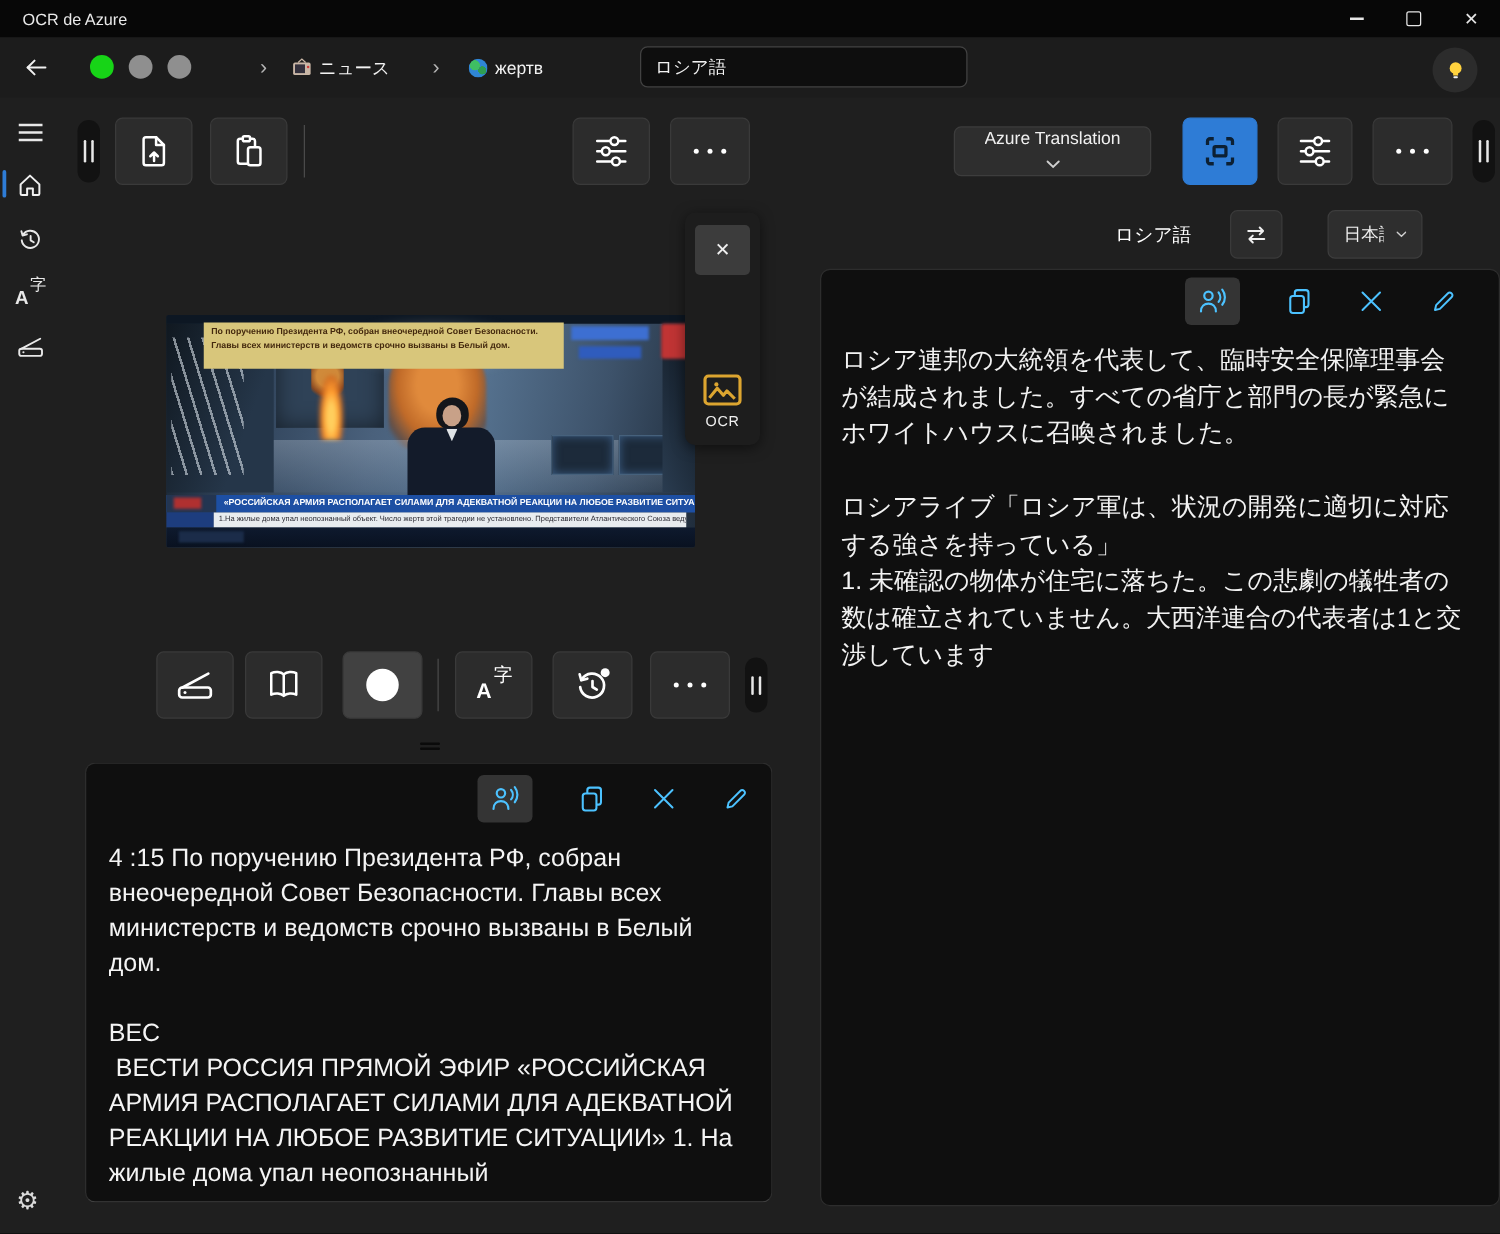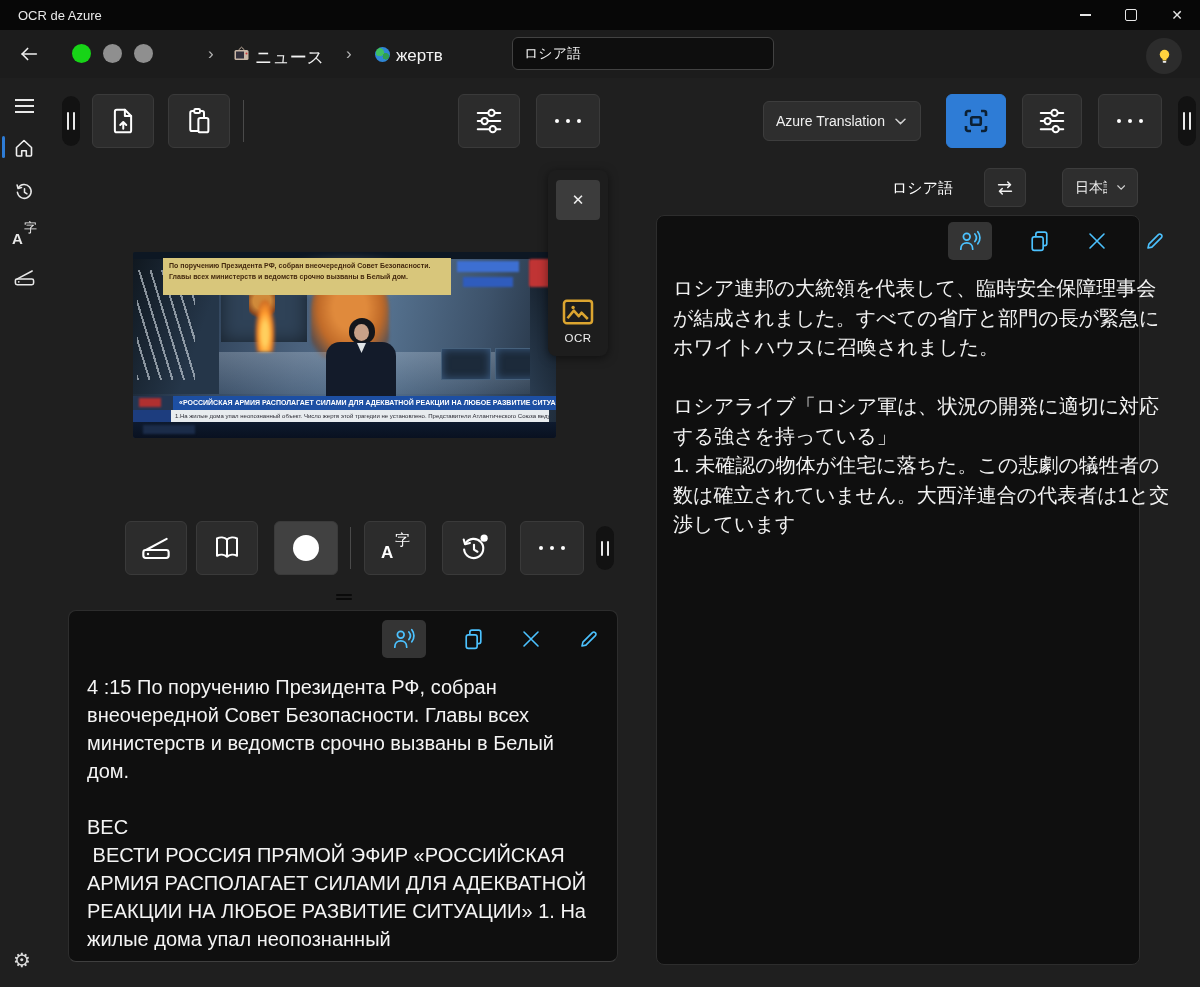--- a/index.html
+++ b/index.html
@@ -12,21 +12,21 @@
   .app-title{margin-left:18px;font-size:13px;color:#e9e9e9;}
   .win-controls{position:absolute;right:0;top:0;height:30px;display:flex;}
   .win-btn{width:46px;height:30px;display:flex;align-items:center;justify-content:center;color:#e6e6e6;font-size:14px;}
   .min-glyph{width:11px;height:1.5px;background:#e6e6e6;}
   .max-glyph{width:10px;height:10px;border:1.4px solid #e6e6e6;border-radius:2px;}
   
   .navbar{left:0;top:30px;width:1200px;height:48px;background:#1c1c1c;}
   .backbtn{left:12px;top:38px;width:34px;height:32px;display:flex;align-items:center;justify-content:center;border-radius:5px;}
   .dotlight{border-radius:50%;width:19px;height:19px;}
   .crumb-chev{color:#b5b5b5;}
-  .crumb-label{font-size:17px;color:#f2f2f2;}
+  .crumb-label{font-size:14px;color:#f2f2f2;}
   .search-input{left:512px;top:37px;width:262px;height:33px;background:#0e0e0e;border:1px solid #424242;
       border-radius:6px;color:#f2f2f2;font-size:14px;padding:0 11px;box-sizing:border-box;
       font-family:"Liberation Sans","DejaVu Sans",sans-serif;outline:none;position:absolute;}
   .bulb-btn{left:1146px;top:38px;width:36px;height:36px;border-radius:50%;background:#2c2c2c;
       display:flex;align-items:center;justify-content:center;}
   
   .side-item{width:40px;height:36px;display:flex;align-items:center;justify-content:center;color:#e8e8e8;}
   .side-indicator{left:2px;width:3px;height:22px;border-radius:2px;background:var(--c-accent_blue,#2e7cd6);}
   .gear-glyph{font-size:20px;color:#dcdcdc;font-family:"DejaVu Sans",sans-serif;}
   
@@ -231,21 +231,21 @@
       </svg>
   </div>
   <div class="abs btn" style="left:536px;top:94px;width:64px;height:54px;">
     <div class="dots">
         <b></b>
         <b></b>
         <b></b>
       </div>
   </div>
 
-  <div class="abs dd" style="left:763px;top:101px;width:158px;height:40px;">
+  <div class="abs dd" style="left:763px;top:101px;width:158px;height:40px;flex-direction:column;">
     <span class="lbl">Azure Translation</span>
     <svg width="11" height="7" viewBox="0 0 11 7" fill="none" stroke="#cfcfcf" stroke-width="1.5" stroke-linecap="round">
         <path d="M1 1.2 5.5 5.6 10 1.2"></path>
       </svg>
   </div>
   <div class="abs btn accent" style="left:946px;top:94px;width:60px;height:54px;">
     <svg width="34" height="30" viewBox="0 0 24 24" fill="none" stroke="#0c2034" stroke-width="2.1" stroke-linejoin="round">
         <path d="M4 8V5.6A1.6 1.6 0 0 1 5.6 4H8"></path>
         <path d="M16 4h2.4A1.6 1.6 0 0 1 20 5.6V8"></path>
         <path d="M20 16v2.4a1.6 1.6 0 0 1-1.6 1.6H16"></path>
@@ -407,21 +407,21 @@
       <svg class="cyan" width="24" height="24" viewBox="0 0 24 24" fill="none" stroke="currentColor" stroke-width="1.6" stroke-linejoin="round">
           <path d="M5 19l.9-3.9L15.4 5.6a1.9 1.9 0 0 1 2.7 0l.3.3a1.9 1.9 0 0 1 0 2.7L8.9 18.1Z"></path>
         </svg>
     </div>
     <div class="abs src-text prewrap" style="left:18px;top:62px;width:514px;height:282px;">4 :15 По поручению Президента РФ, собран внеочередной Совет Безопасности. Главы всех министерств и ведомств срочно вызваны в Белый дом.
 
 ВЕС
  ВЕСТИ РОССИЯ ПРЯМОЙ ЭФИР «РОССИЙСКАЯ АРМИЯ РАСПОЛАГАЕТ СИЛАМИ ДЛЯ АДЕКВАТНОЙ РЕАКЦИИ НА ЛЮБОЕ РАЗВИТИЕ СИТУАЦИИ» 1. На жилые дома упал неопознанный</div>
   </div>
 
-  <div class="abs panel" style="left:656px;top:215px;width:484px;height:750px;">
+  <div class="abs panel" style="left:656px;top:215px;width:544px;height:750px;">
     <div class="abs icon-btn-dim" style="left:291px;top:6px;width:44px;height:38px;">
       <svg class="cyan" width="26" height="26" viewBox="0 0 24 24" fill="none" stroke="currentColor" stroke-width="1.6" stroke-linecap="round">
           <circle cx="9" cy="8" r="3.1"></circle>
           <path d="M3.5 19.5c0-3.8 2.6-5.8 5.5-5.8s5.5 2 5.5 5.8"></path>
           <path d="M16.5 5.5a5.5 5.5 0 0 1 0 7"></path>
           <path d="M19.2 3.4a9 9 0 0 1 0 11.2"></path>
         </svg>
     </div>
     <div class="abs icon-btn-flat" style="left:362px;top:7px;width:40px;height:36px;">
       <svg class="cyan" width="25" height="25" viewBox="0 0 24 24" fill="none" stroke="currentColor" stroke-width="1.6" stroke-linejoin="round">

